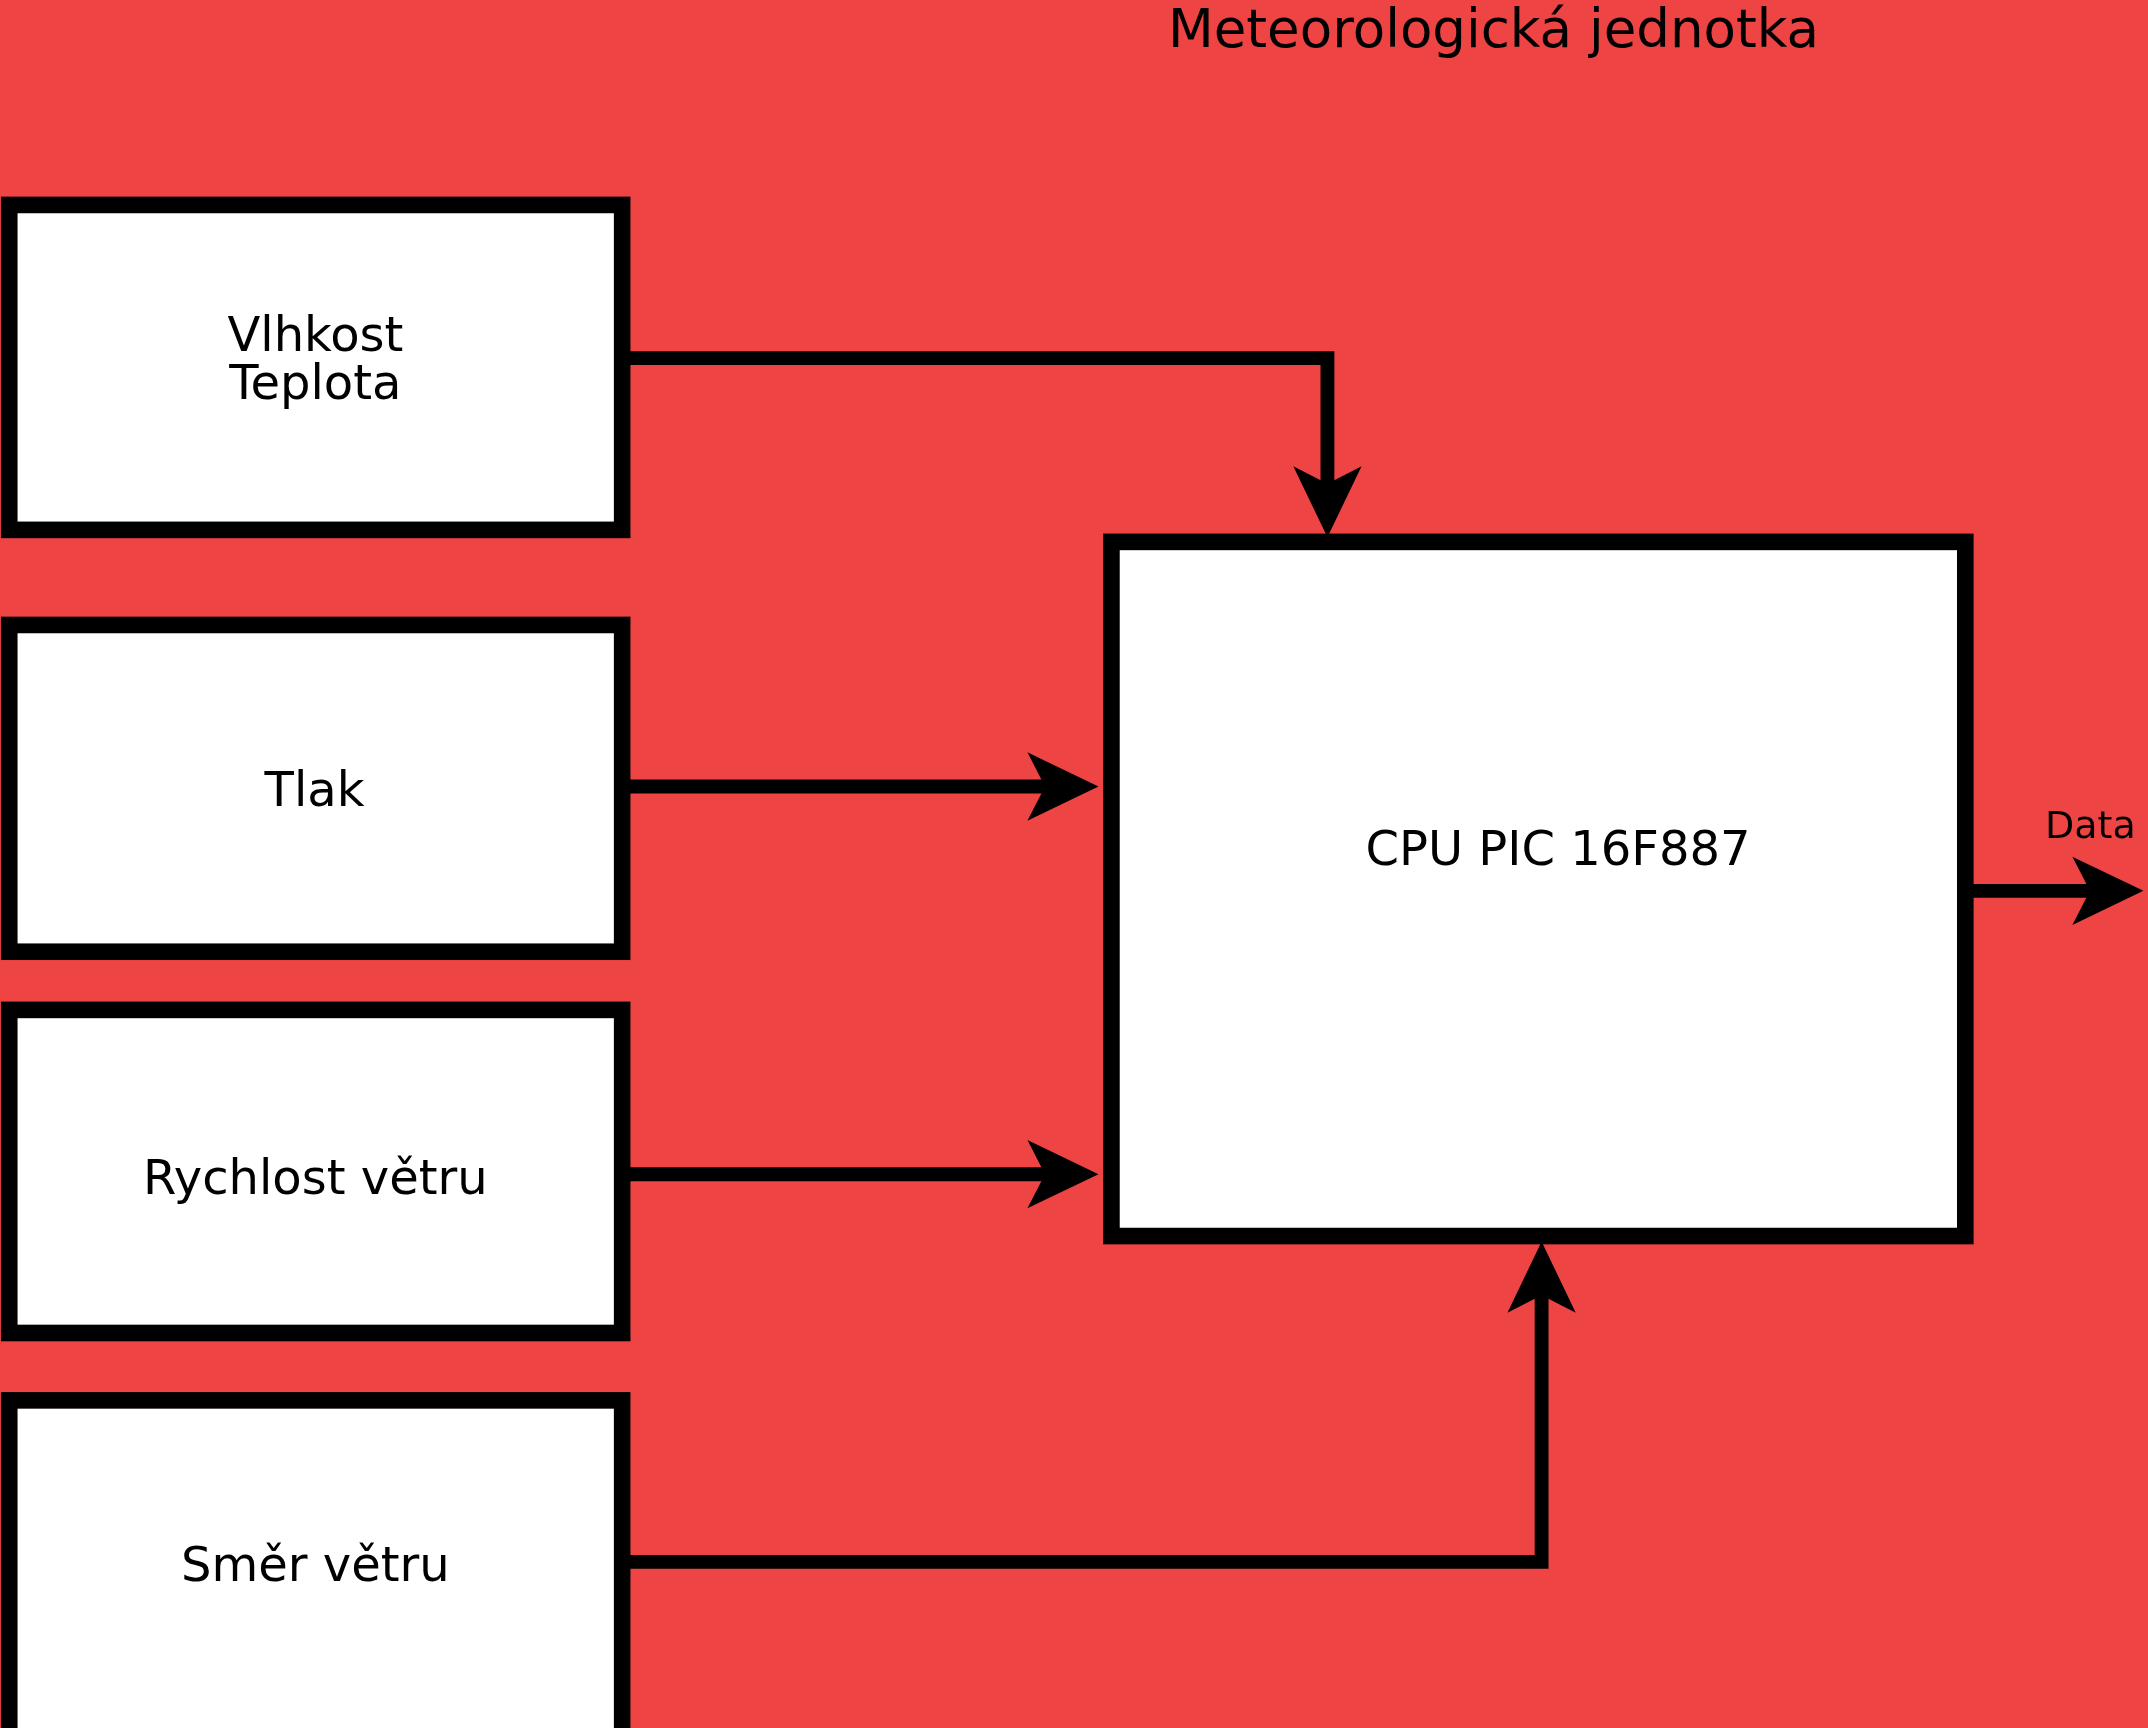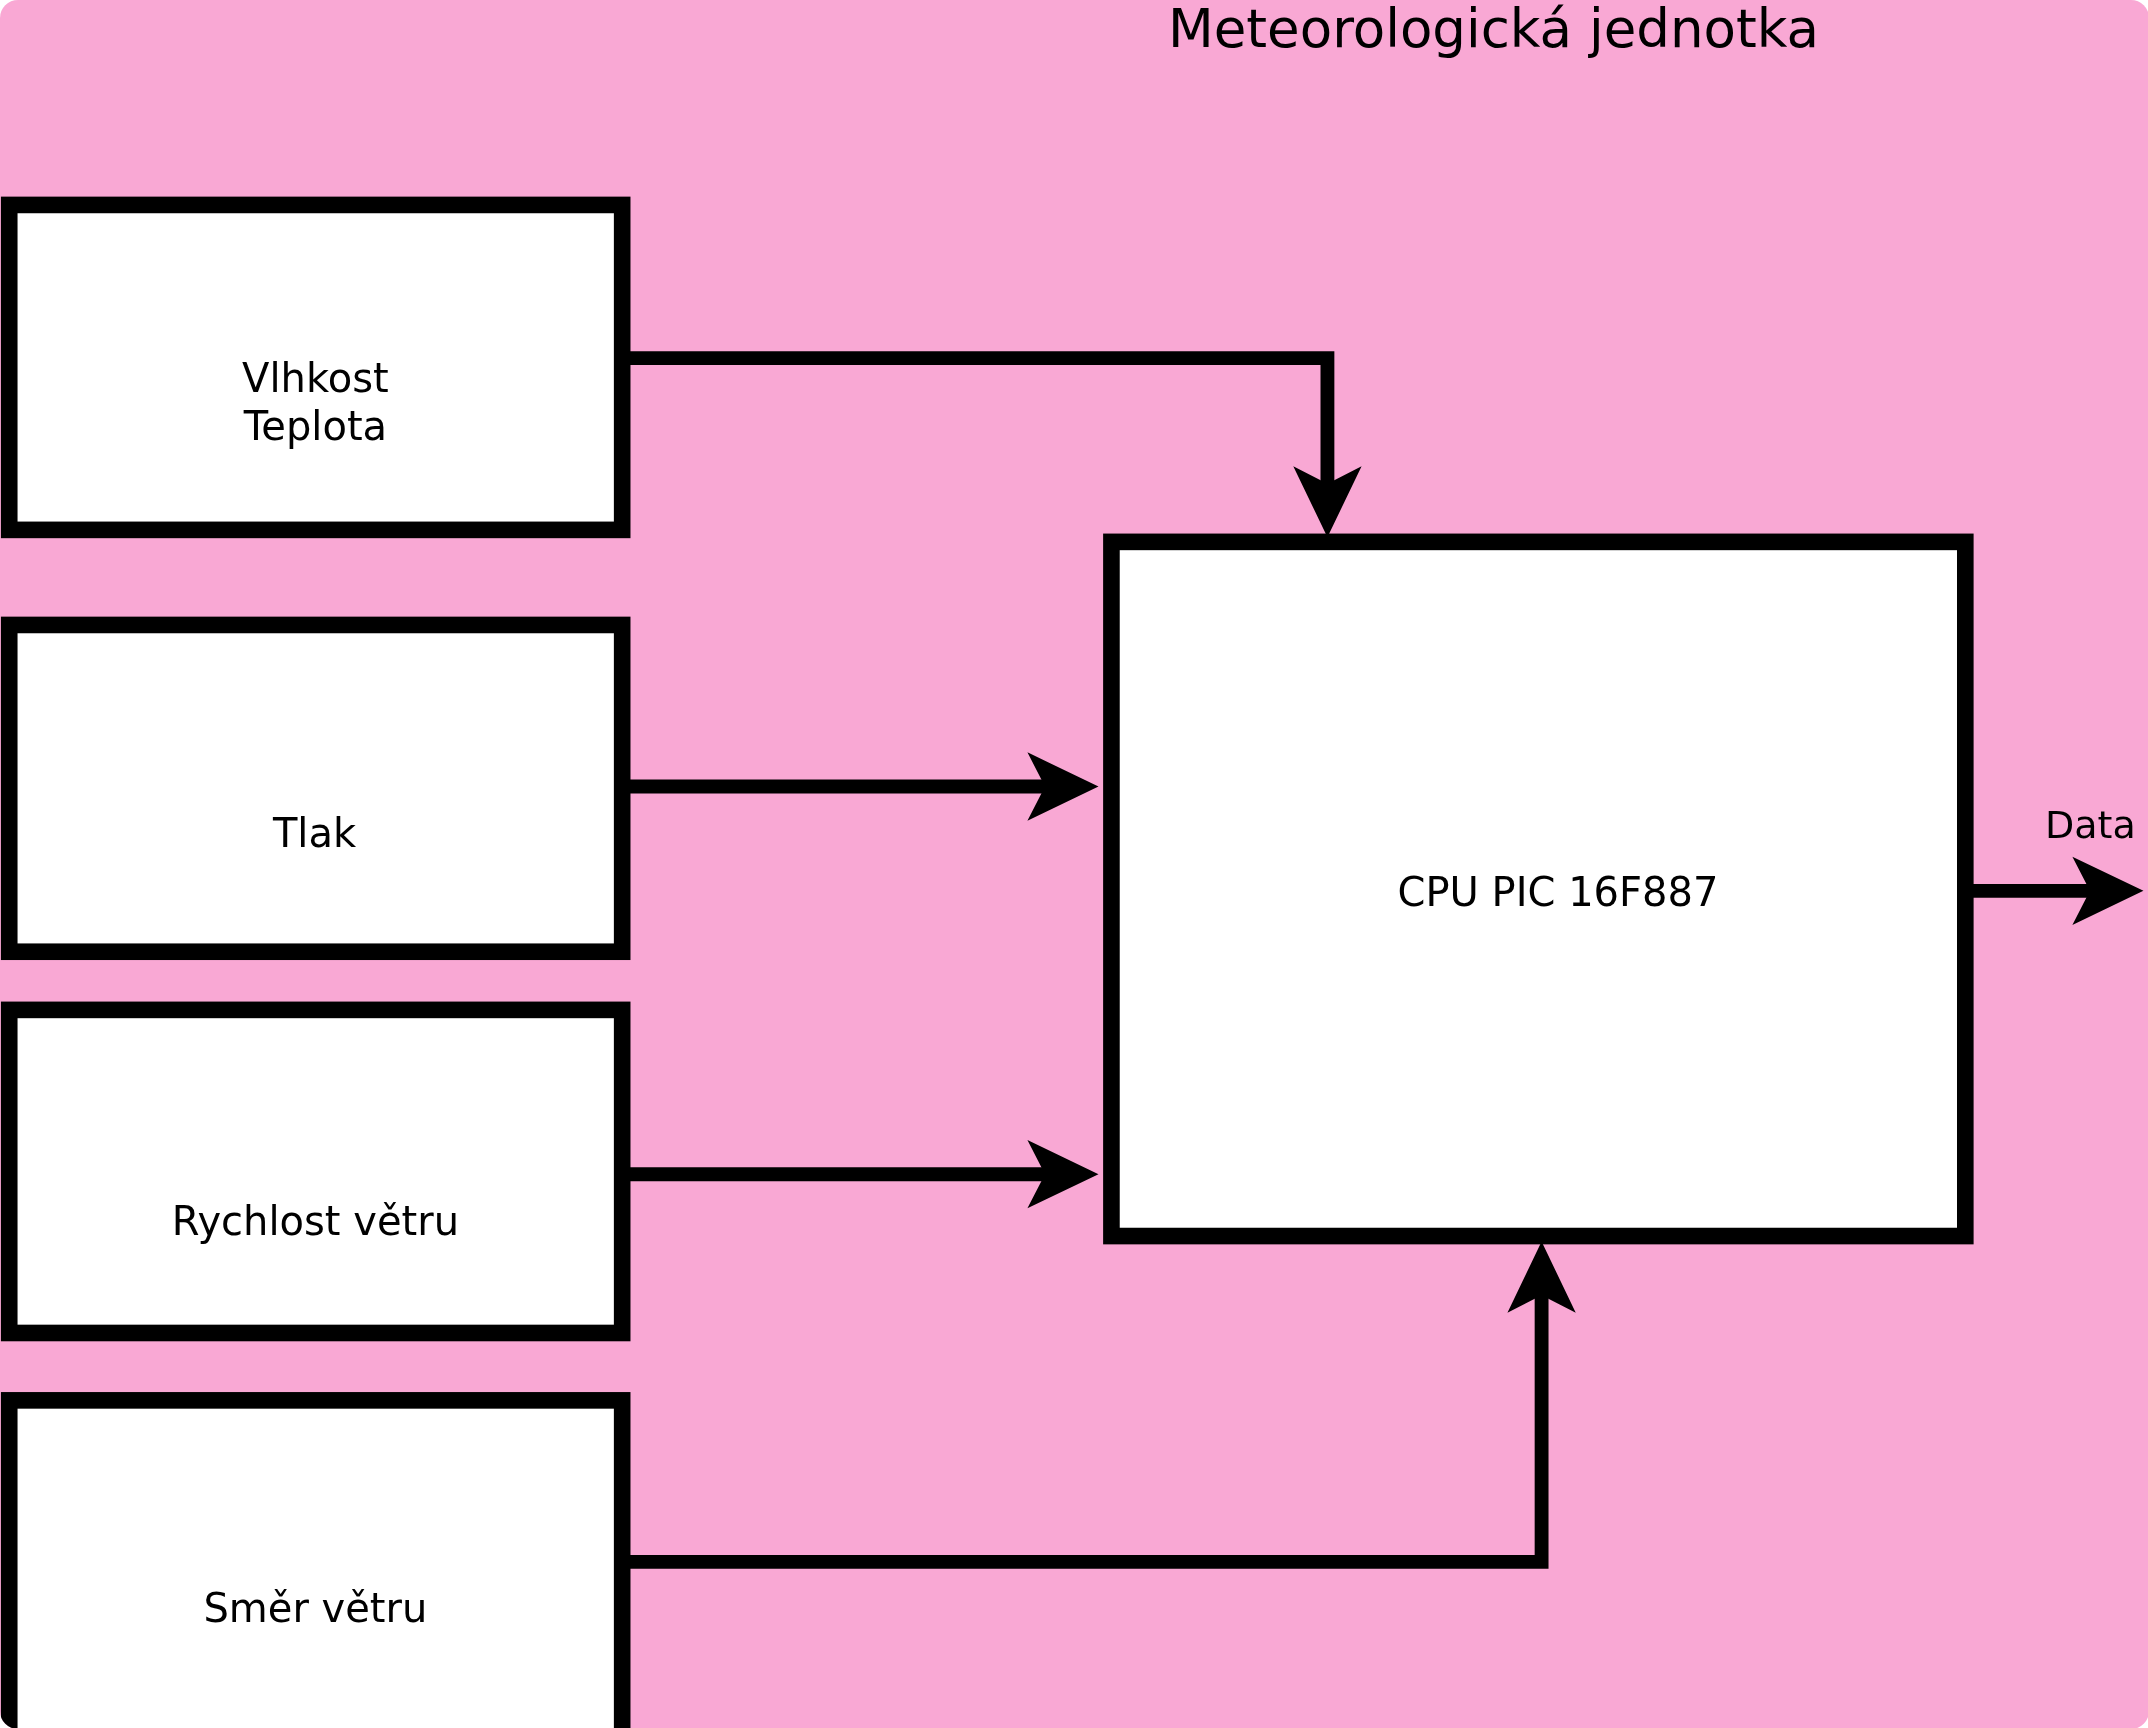--- a/index.html
+++ b/index.html
@@ -7,23 +7,22 @@
     padding: 0;
     background: #ffffff;
   }
   body {
     font-family: "DejaVu Sans", sans-serif;
   }
   #canvas {
     position: relative;
     width: 2149px;
     height: 1729px;
-    background: #f9a8d4;
+    background: #ef4444;
     overflow: hidden;
-    border-radius: 18px;
   }
   #diagram-svg {
     position: absolute;
     left: 0;
     top: 0;
     width: 2149px;
     height: 1729px;
   }
   .diagram-title {
     position: absolute;
@@ -32,26 +31,25 @@
     width: 766px;
     font-size: 53px;
     line-height: 57px;
     color: #000000;
     white-space: nowrap;
     font-family: "DejaVu Sans", sans-serif;
   }
   .block-label {
     position: absolute;
     color: #000000;
-    font-size: 40px;
+    font-size: 48px;
     line-height: 48px;
     text-align: center;
     white-space: pre-line;
     font-family: "DejaVu Sans", sans-serif;
-    margin-top: 44px;
   }
   .edge-label {
     position: absolute;
     color: #000000;
     font-size: 38px;
     line-height: 44px;
     white-space: nowrap;
     font-family: "DejaVu Sans", sans-serif;
     margin-left: 40px;
   }

